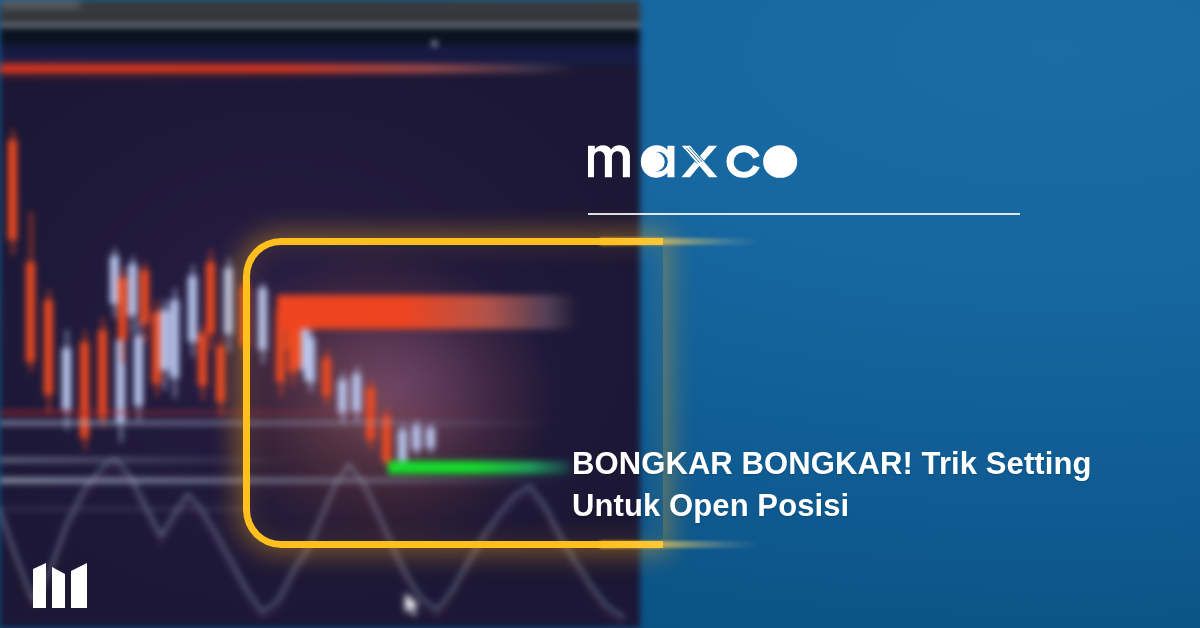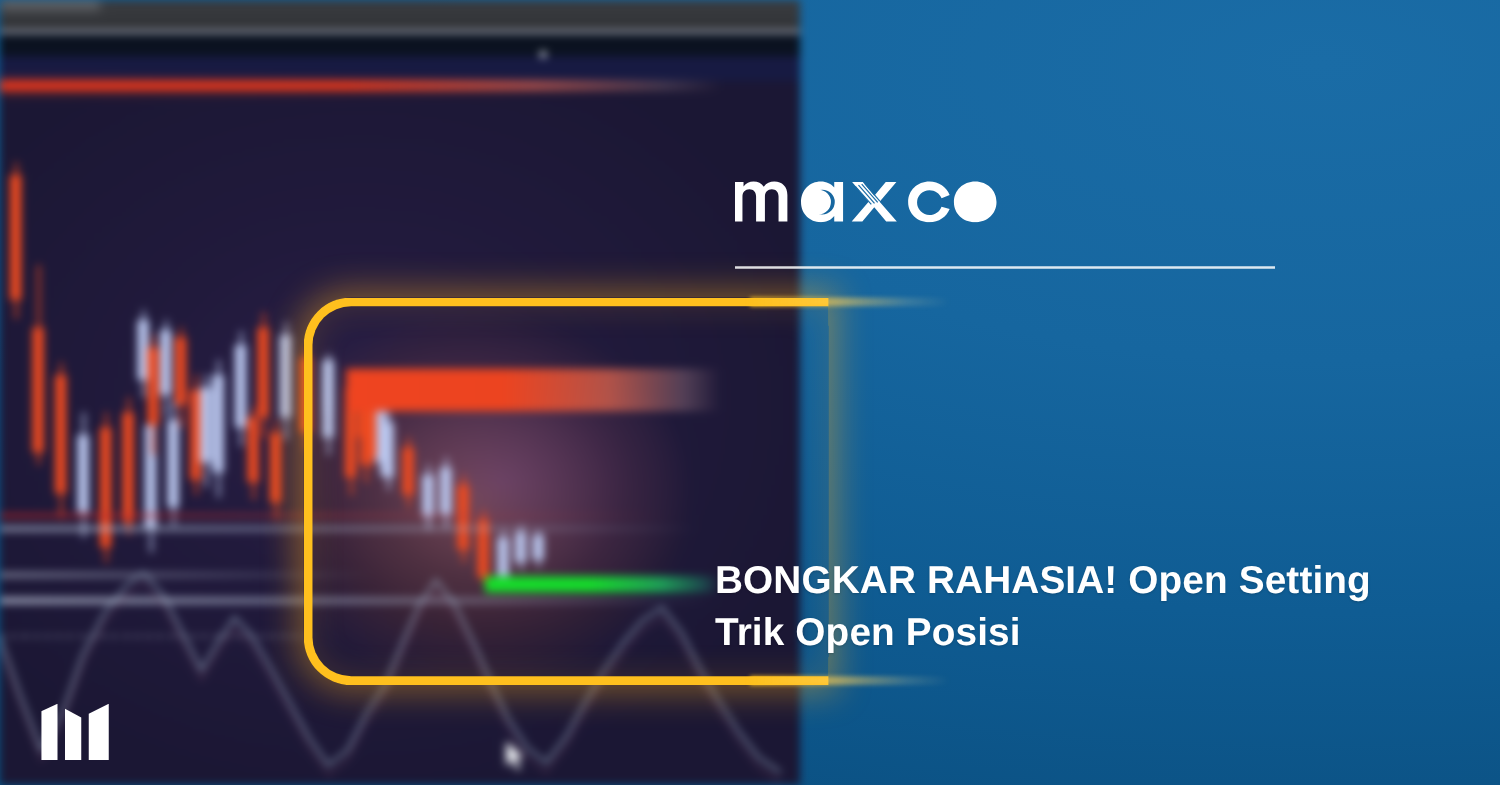--- a/index.html
+++ b/index.html
@@ -355,22 +355,22 @@
       <line x1="113" y1="20" x2="128" y2="37"></line>
       <line x1="116" y1="19" x2="131" y2="36"></line>
       <line x1="119" y1="18" x2="134" y2="35"></line>
       <line x1="122" y1="17.5" x2="136" y2="34"></line>
     </g>
   </svg>
 
   <div id="divider"></div>
 
   <div id="headline">
-    <span class="ln">BONGKAR RAHASIA! Open Setting</span>
-    <span class="ln">Trik Open Posisi</span>
+    <span class="ln">BONGKAR BONGKAR! Trik Setting</span>
+    <span class="ln">Untuk Open Posisi</span>
   </div>
 
   <svg id="m-mark" viewBox="0 0 58 45">
     <g fill="#ffffff">
       <path d="M0 6 L13 0 L13 45 L0 45 Z"></path>
       <path d="M19 4 L32 11 L32 45 L19 45 Z"></path>
       <path d="M38 8 L54 0 L54 45 L38 45 Z"></path>
     </g>
   </svg>
 

